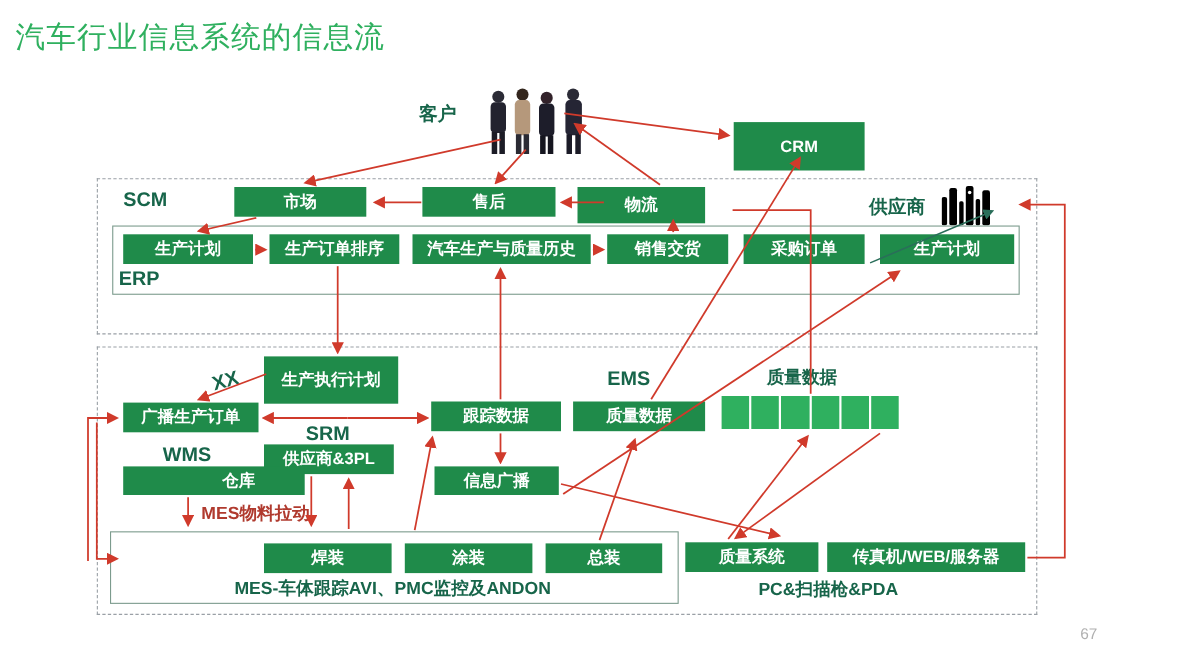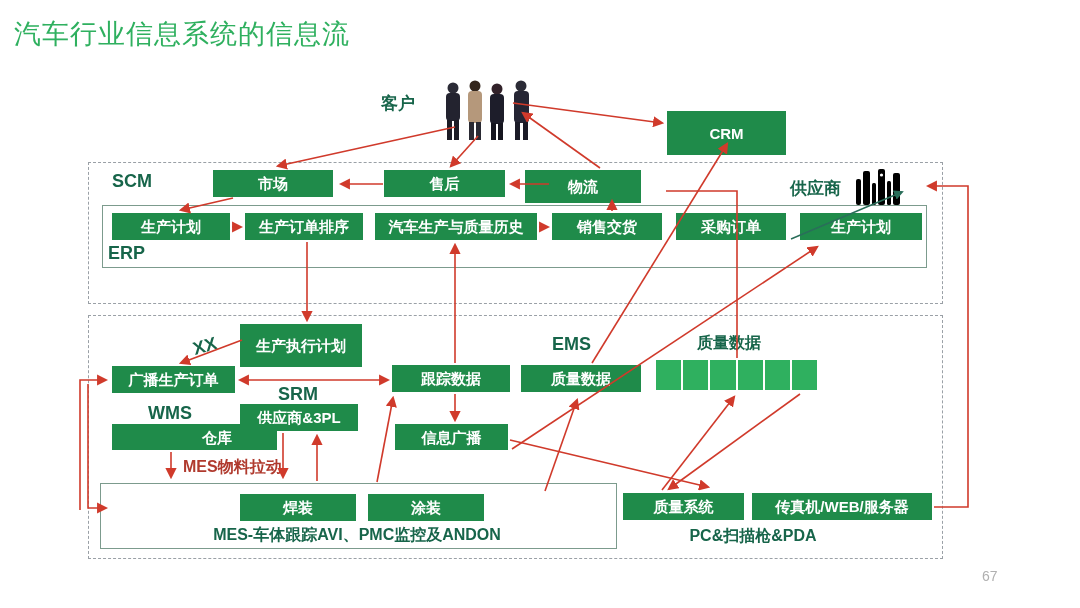--- a/index.html
+++ b/index.html
@@ -108,20 +108,21 @@
   <div class="lbl" style="left:148px;top:403px;font-size:18px;">WMS</div>
   <div class="gbox" style="left:240px;top:404px;width:118px;height:27px;">供应商&amp;3PL</div>
   <div class="gbox" style="left:112px;top:424px;width:120px;height:26px;padding-left:45px;">仓库</div>
   <div class="gbox" style="left:395px;top:424px;width:113px;height:26px;">信息广播</div>
 
   <div class="lbl-red" style="left:183px;top:457px;">MES物料拉动</div>
 
   <div class="solidbox" style="left:100px;top:483px;width:515px;height:64px;"></div>
   <div class="gbox" style="left:240px;top:494px;width:116px;height:27px;">焊装</div>
   <div class="gbox" style="left:368px;top:494px;width:116px;height:27px;">涂装</div>
+  <div class="gbox" style="left:496px;top:494px;width:106px;height:27px;">总装</div>
   <div class="lbl" style="left:357px;top:525px;transform:translateX(-50%);font-size:16px;">MES-车体跟踪AVI、PMC监控及ANDON</div>
 
   <div class="gbox" style="left:623px;top:493px;width:121px;height:27px;">质量系统</div>
   <div class="gbox" style="left:752px;top:493px;width:180px;height:27px;">传真机/WEB/服务器</div>
   <div class="lbl" style="left:753px;top:526px;transform:translateX(-50%);font-size:16px;">PC&amp;扫描枪&amp;PDA</div>
 
   <div class="pagenum" style="left:982px;top:568px;">67</div>
 
   <svg class="overlay" width="1080" height="608" viewBox="0 0 1080 608">
     <defs>

